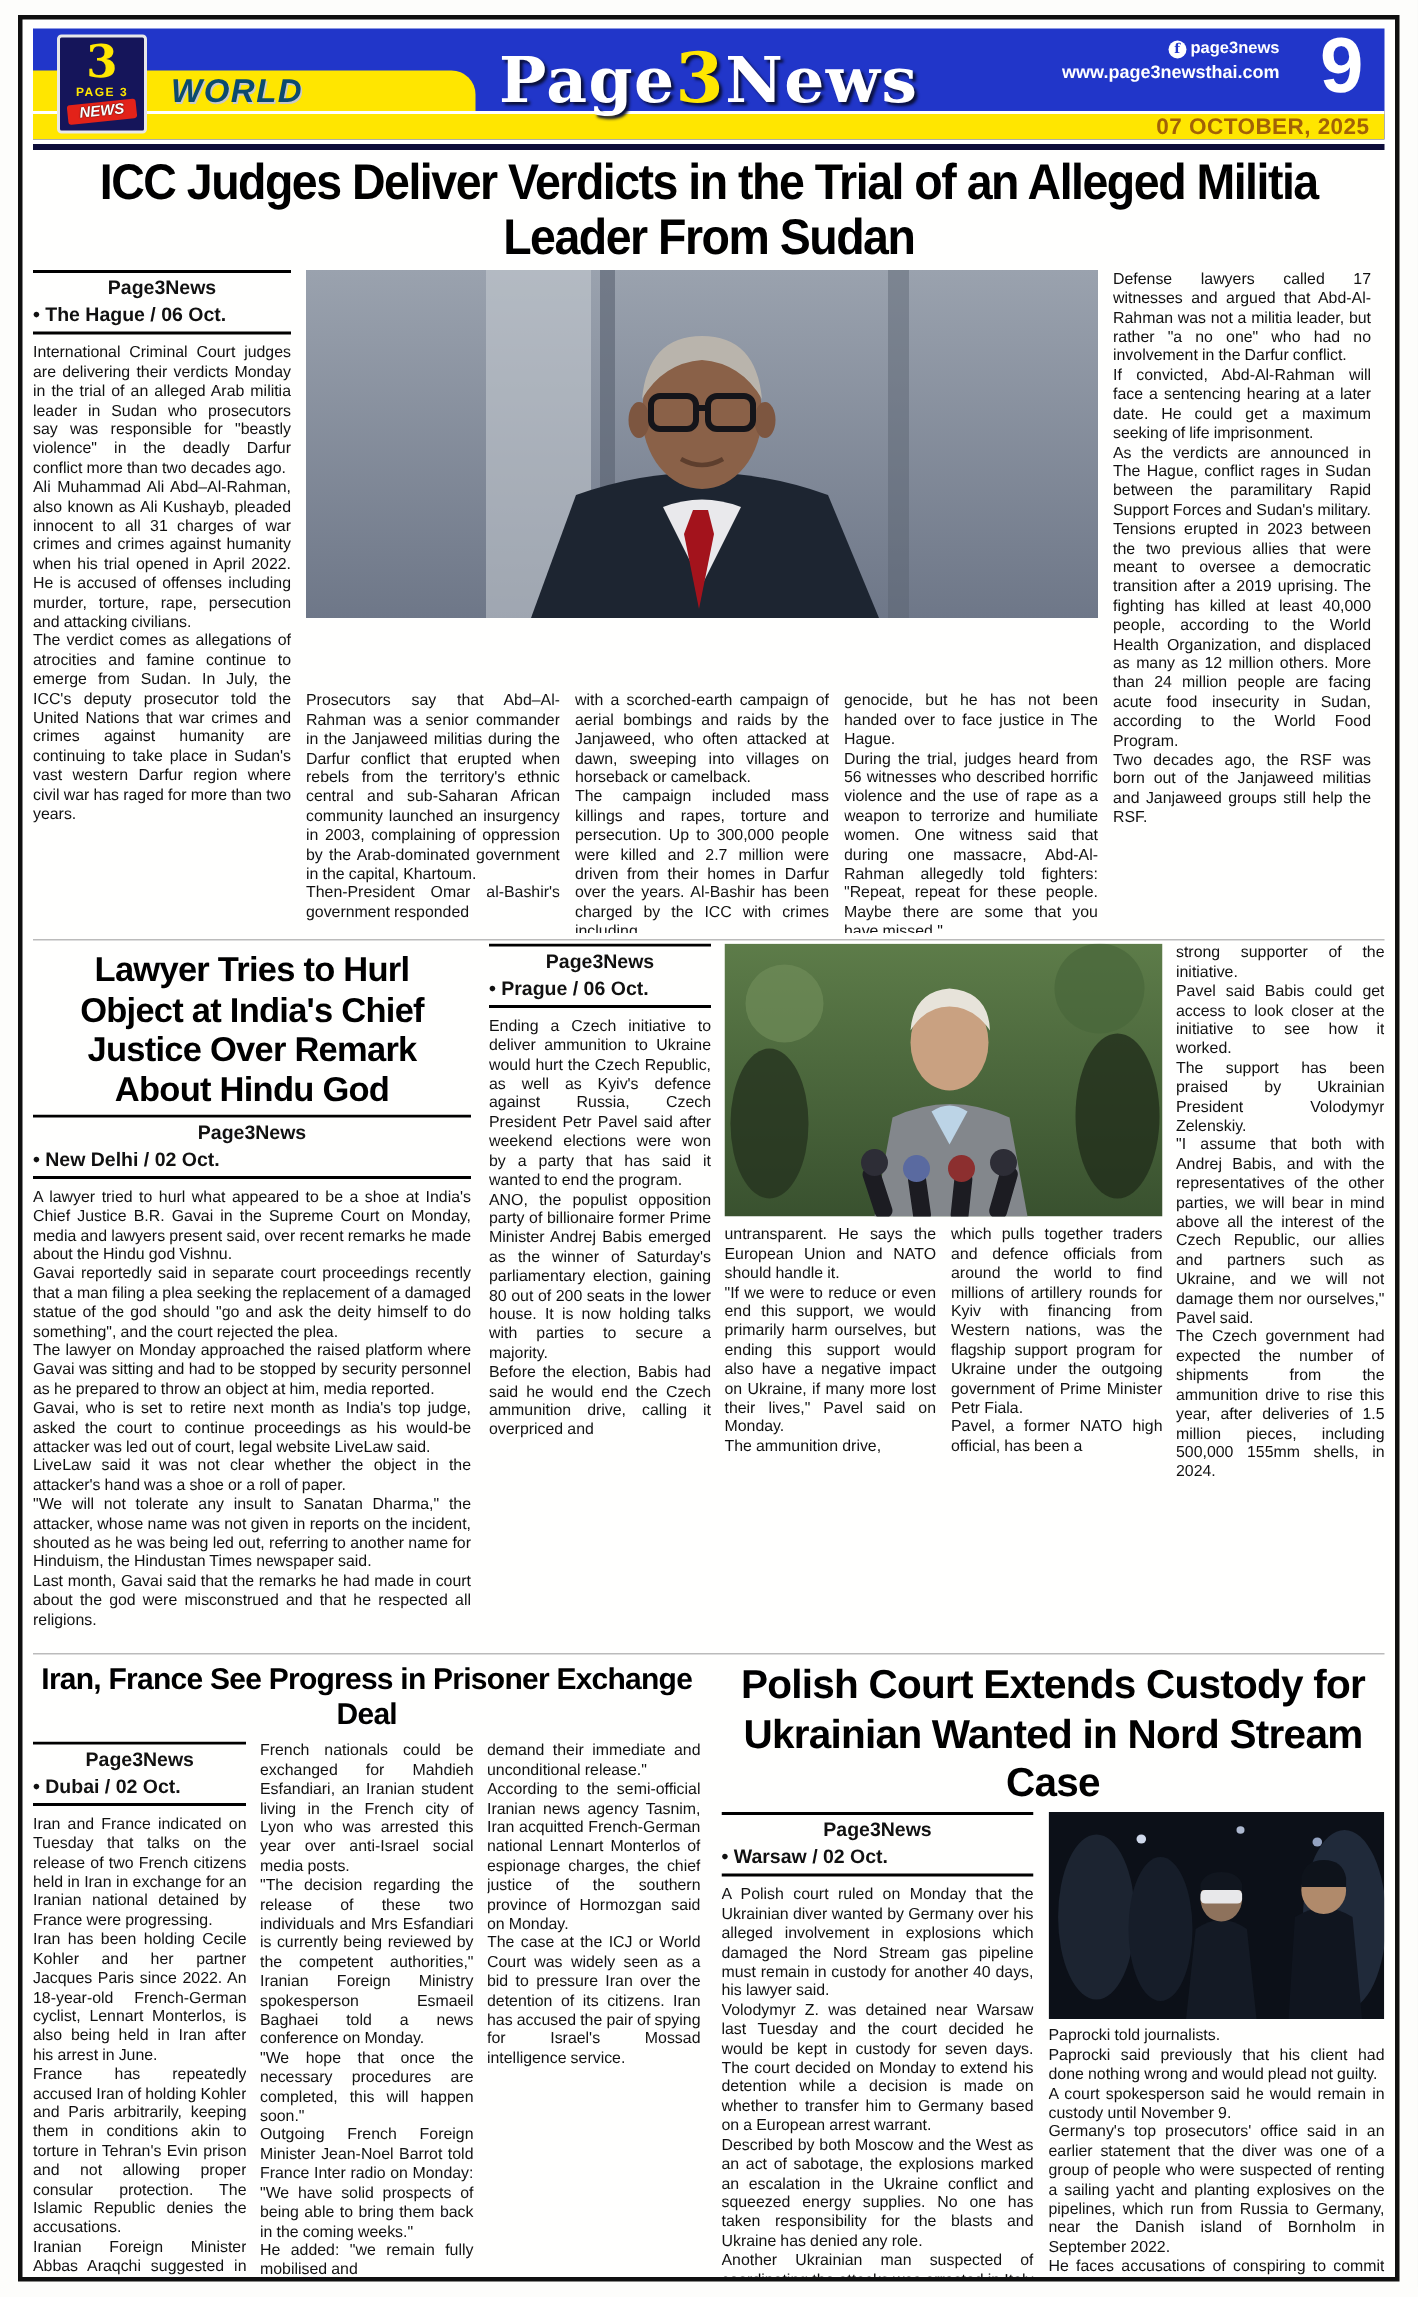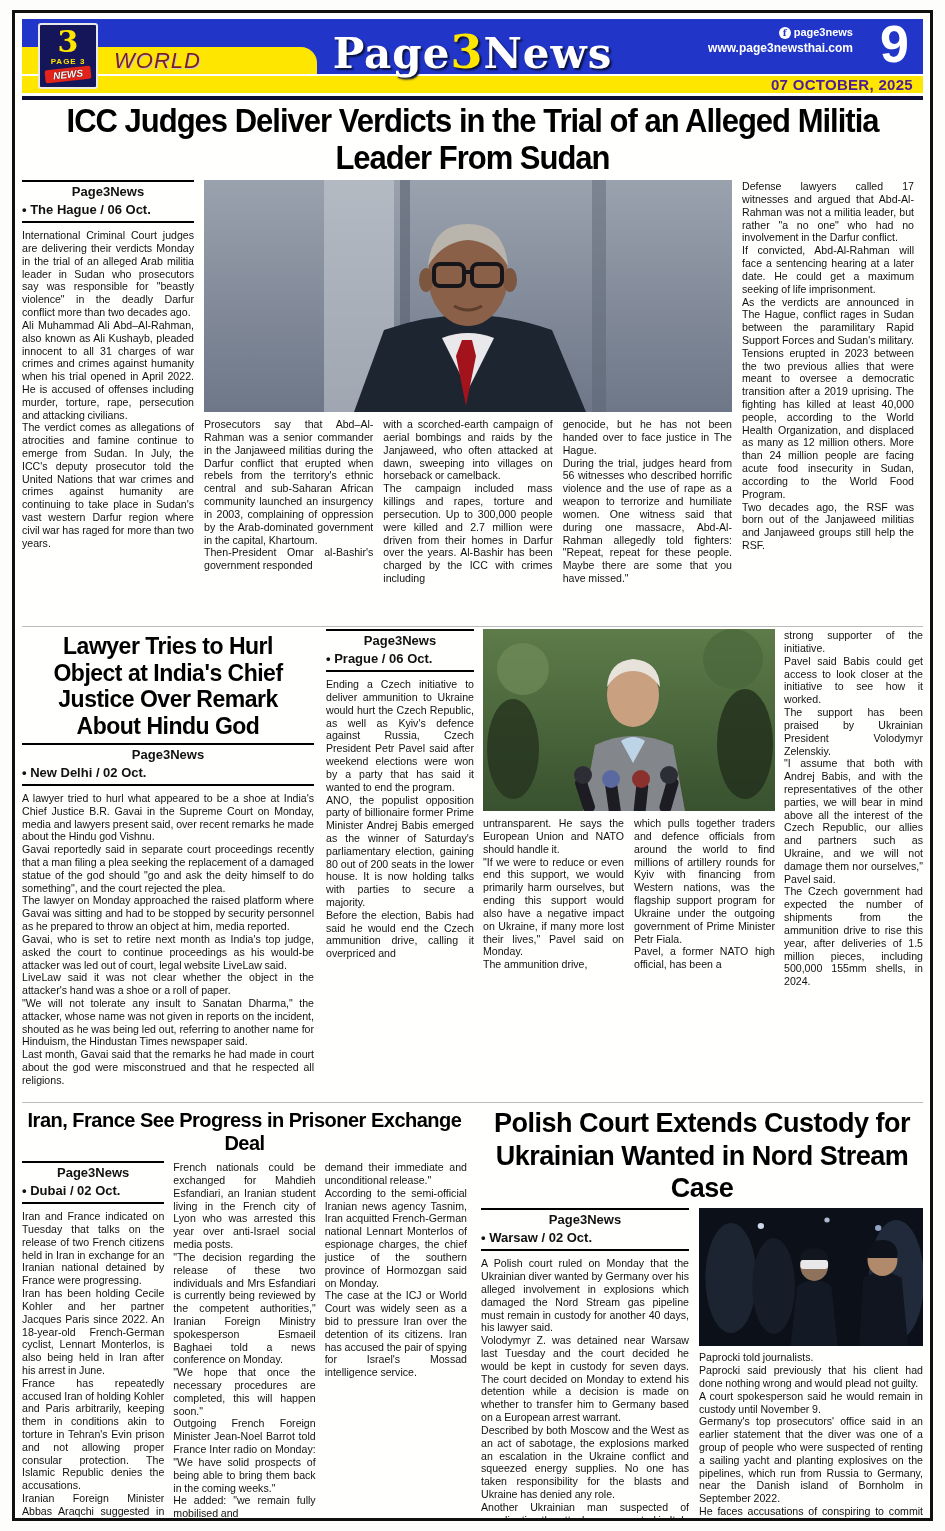--- a/index.html
+++ b/index.html
@@ -3,23 +3,23 @@
 <meta charset="utf-8">
 <style>
   * { box-sizing: border-box; margin: 0; padding: 0; }
   html,body { background:#f5f5f2; }
   body { width:945px; height:1531px; font-family:"Liberation Sans", sans-serif; color:#111; }
   .sheet { width:945px; height:1531px; background:#fdfdfb; padding:10px 12px; }
   .frame { width:100%; height:100%; border:3px solid #101010; padding:6px 7px; background:#fffffe; overflow:hidden; }
 
   
   .masthead { position:relative; height:74px; background:#2136c9; overflow:hidden; }
-  .date-strip { position:absolute; left:0; right:0; bottom:0; height:19px; background:#ffe600; text-align:right; padding-right:10px; font-weight:bold; font-size:15px; color:#4c1d95; line-height:18px; letter-spacing:.3px; border-top:2px solid #fff; }
+  .date-strip { position:absolute; left:0; right:0; bottom:0; height:19px; background:#ffe600; text-align:right; padding-right:10px; font-weight:bold; font-size:15px; color:#a16207; line-height:18px; letter-spacing:.3px; border-top:2px solid #fff; }
   .world-tab { position:absolute; left:0; top:28px; width:295px; height:28px; background:#ffe600; border-radius:0 16px 0 0; }
-  .world-tab span { position:absolute; left:92px; top:1px; font-size:22px; font-weight:normal; font-style:italic; color:#7f1d1d; letter-spacing:1px; text-shadow:1px 1px 0 #c9c9c9; }
+  .world-tab span { position:absolute; left:92px; top:1px; font-size:22px; font-weight:bold; font-style:italic; color:#0c4a6e; letter-spacing:1px; text-shadow:1px 1px 0 #c9c9c9; }
   .logo-box { position:absolute; left:16px; top:4px; width:60px; height:66px; background:#15155a; border:2px solid #e8e8e8; border-radius:3px; text-align:center; z-index:3; }
   .logo-3 { font-family:"DejaVu Serif", serif; font-size:30px; font-weight:bold; color:#ffe600; line-height:30px; margin-top:2px; }
   .logo-page3 { font-size:8px; font-weight:bold; color:#ffe600; letter-spacing:1px; }
   .logo-news { margin:2px auto 0; width:46px; background:#e32219; color:#fff; font-style:italic; font-weight:bold; font-size:10px; transform:rotate(-6deg); border-radius:2px; padding:1px 0; text-shadow:0 0 1px #000; }
   .paper-title { position:absolute; left:0; right:0; top:6px; text-align:center; font-family:"DejaVu Serif", serif; font-weight:bold; font-size:42px; color:#ffffff; letter-spacing:1px; text-shadow:2px 2px 2px #0a1038; }
   .paper-title .t3 { color:#ffe600; font-size:46px; }
   .mast-right { position:absolute; right:70px; top:7px; text-align:right; color:#fff; }
   .fb-row { font-size:11px; font-weight:bold; }
   .fb-icon { display:inline-block; width:12px; height:12px; border-radius:50%; background:#fff; color:#2136c9; font-size:9px; line-height:12px; text-align:center; font-weight:bold; margin-right:3px; font-family:"DejaVu Serif", serif; }
   .site { font-size:12px; font-weight:bold; margin-top:2px; }
@@ -39,21 +39,21 @@
   .dateline .loc { font-weight:bold; font-size:13px; margin-top:3px; }
 
   .body-col p { font-size:10.6px; line-height:1.21; text-align:justify; word-spacing:-.2px; }
   .body-col { overflow:hidden; }
 
   .photo { display:block; width:100%; }
 
   
   .art1-cols { display:flex; gap:10px; height:442px; overflow:hidden; }
   .art1-cols .c-left  { width:172px; flex:none; }
-  .art1-cols .c-mid   { width:528px; flex:none; display:flex; flex-direction:column; }
+  .art1-cols .c-mid   { width:528px; flex:none; display:flex; flex-direction:column;gap:43px; }
   .art1-cols .c-right { width:172px; flex:none; }
   .mid-cols { display:flex; gap:10px; margin-top:6px; flex:1; overflow:hidden; }
   .mid-cols .body-col { flex:1; }
 
   
   .row2 { display:flex; gap:12px; margin-top:4px; height:472px; overflow:hidden; border-top:1px solid #bbb; padding-top:2px; }
   .art2 { width:292px; flex:none; }
   .art3 { flex:1; }
   .art3-cols { display:flex; gap:9px; height:385px; overflow:hidden; }
   .art3-cols .c1 { width:148px; flex:none; }

